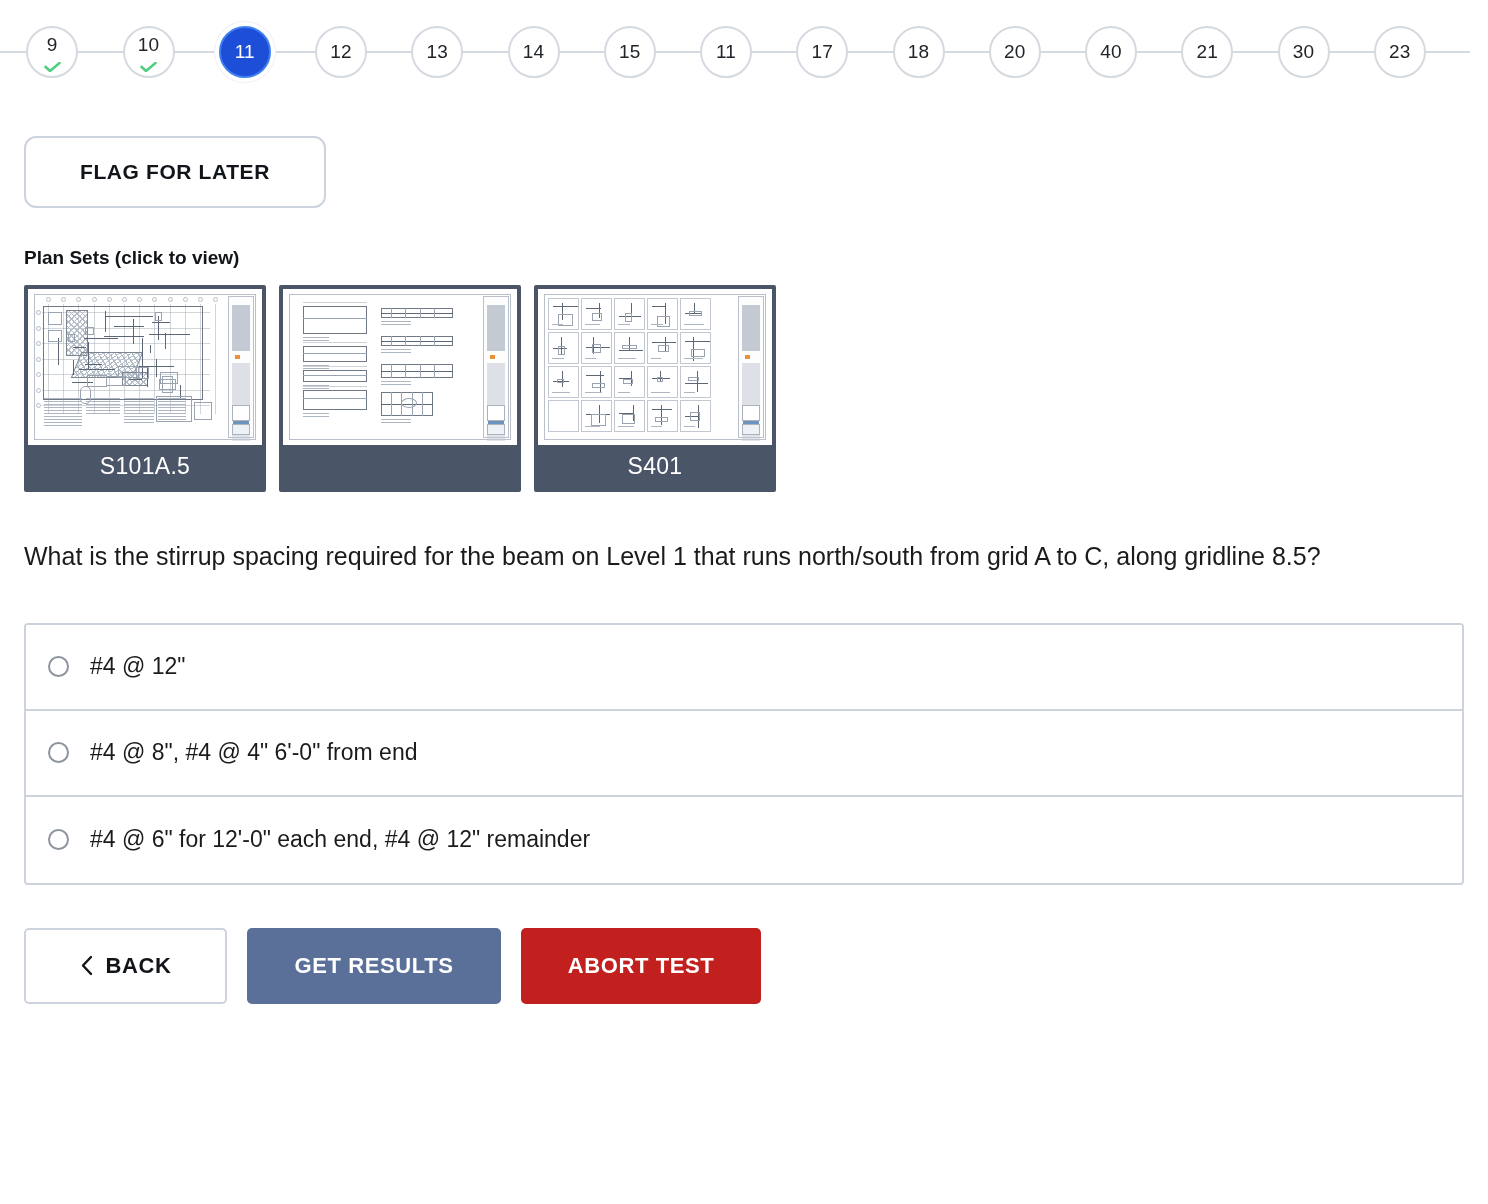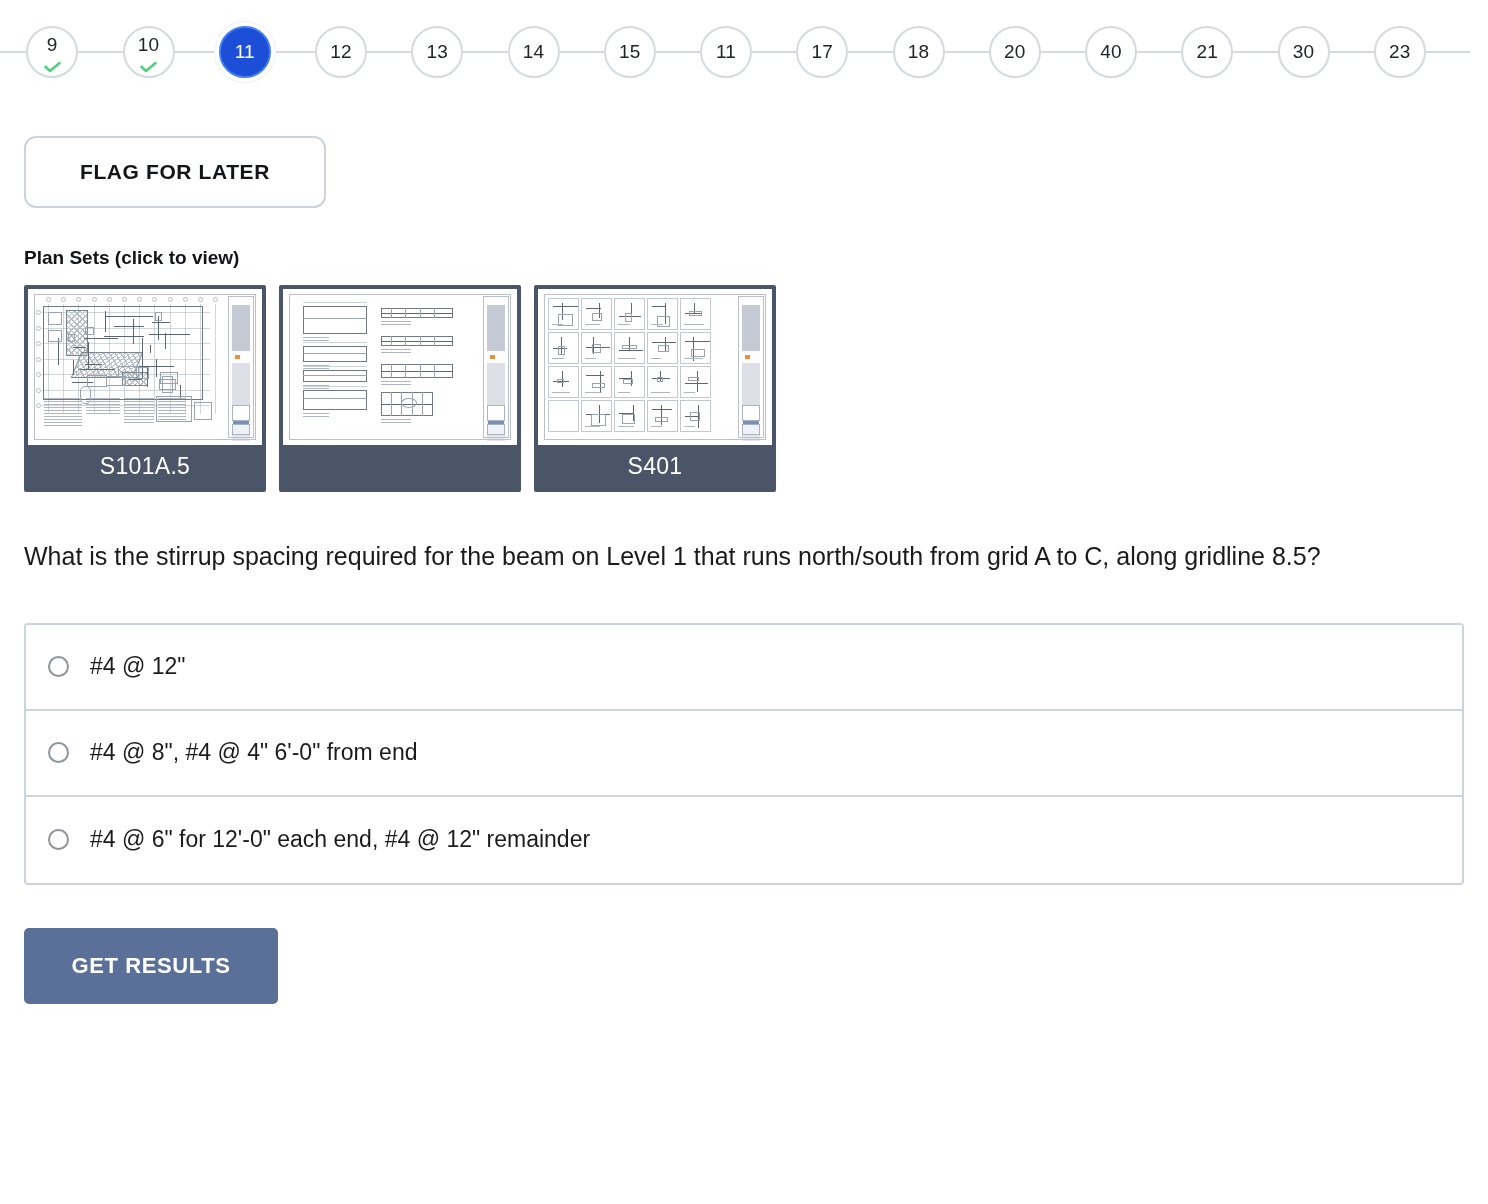--- a/index.html
+++ b/index.html
@@ -627,16 +627,25 @@
       <span class="radio"></span>
       <span class="option-label">#4 @ 8", #4 @ 4" 6'-0" from end</span>
     </label>
     <label class="option">
       <span class="radio"></span>
       <span class="option-label">#4 @ 6" for 12'-0" each end, #4 @ 12" remainder</span>
     </label>
   </div>
 
 <div class="footer">
+  <button class="btn btn-outline">
+    <span class="chev">
+      <svg viewBox="0 0 13 21" width="13" height="21" aria-hidden="true">
+        <path d="M11 2 L3 10.5 L11 19" fill="none" stroke="#111418" stroke-width="2.4" stroke-linecap="round" stroke-linejoin="round"></path>
+      </svg>
+    </span>
+    <span>BACK</span>
+  </button>
 
 
   <button class="btn btn-primary">GET RESULTS</button>
+  <button class="btn btn-danger">ABORT TEST</button>
 </div>
 
 </body></html>

